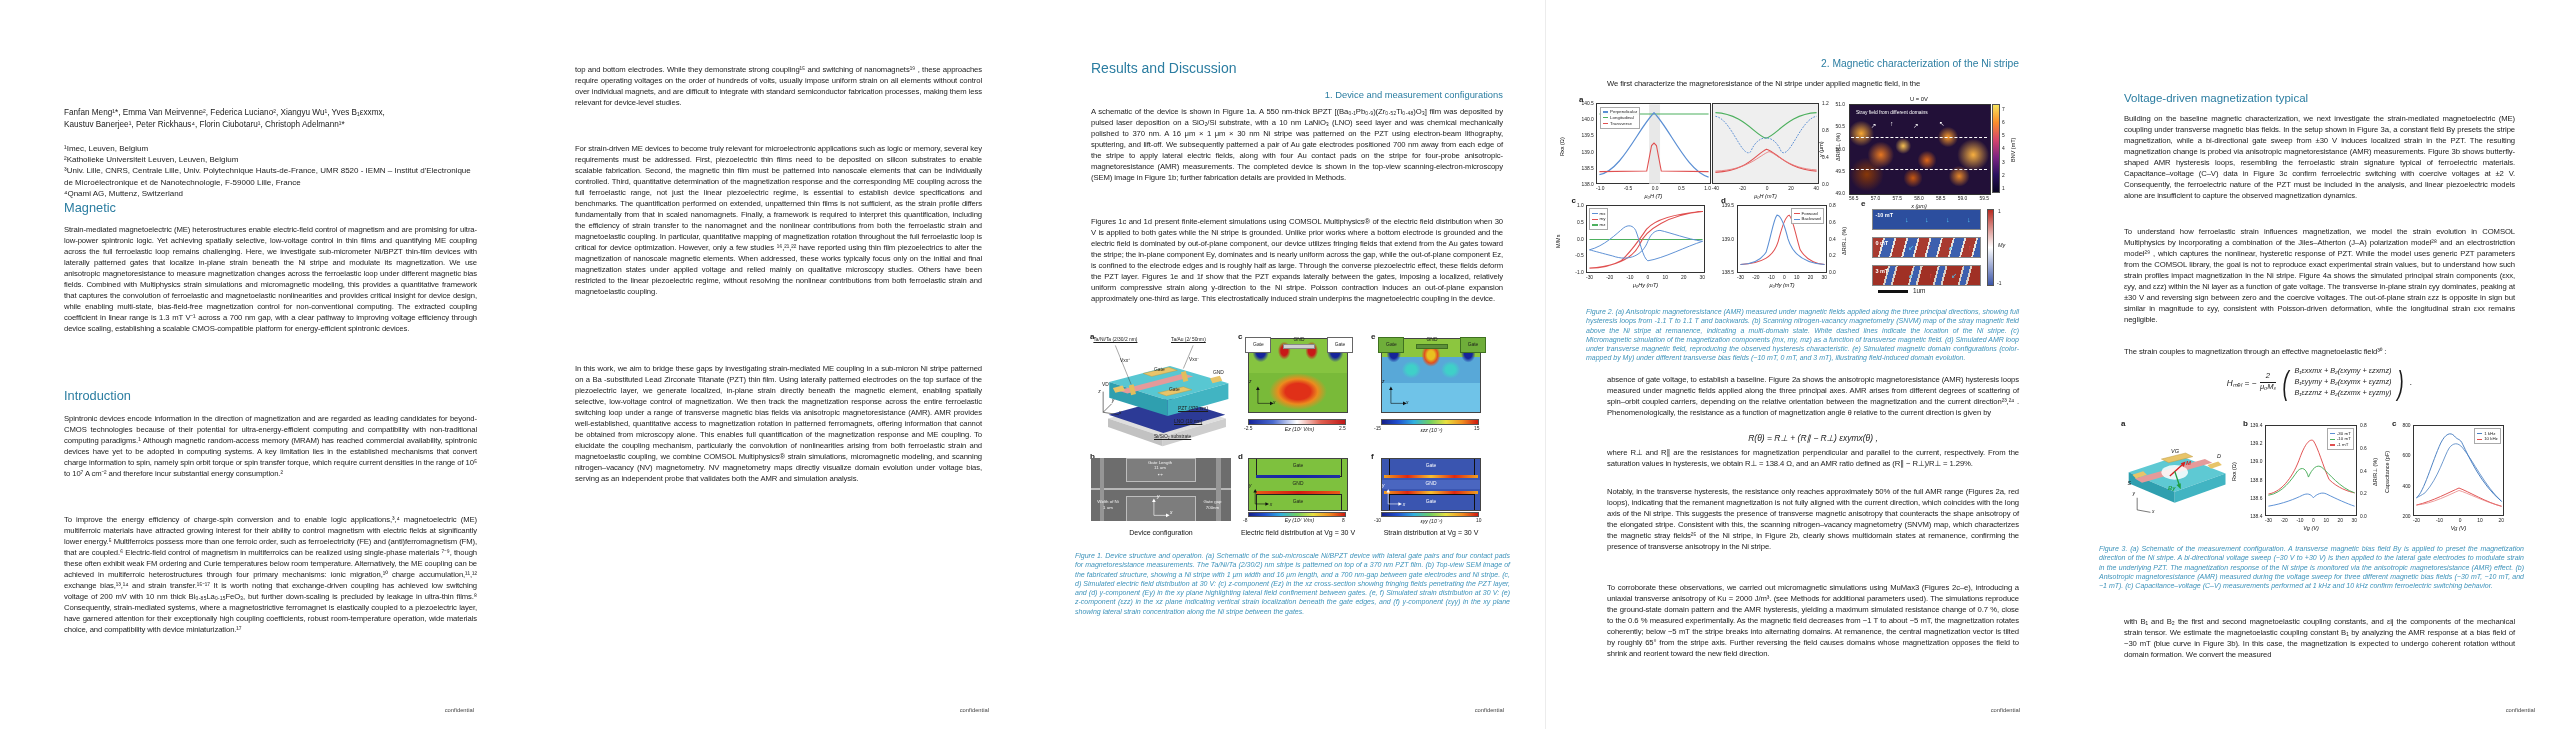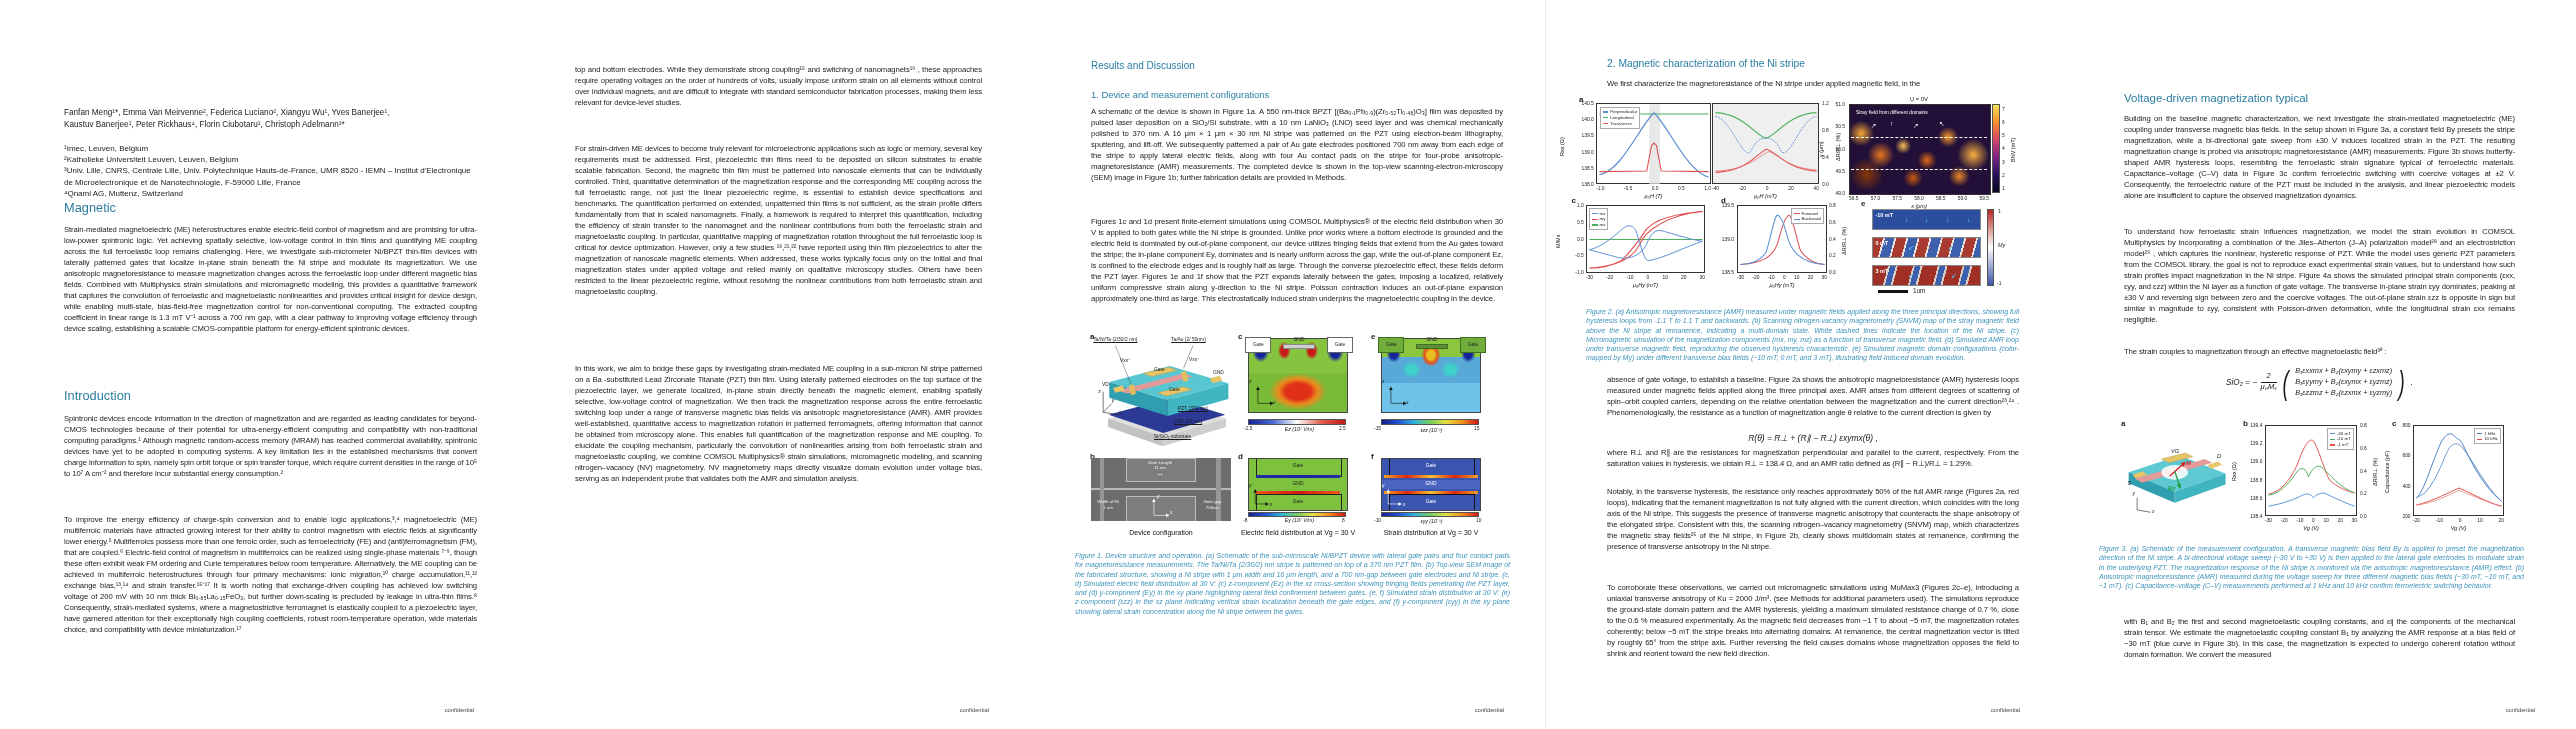--- a/index.html
+++ b/index.html
@@ -3,21 +3,21 @@
 <meta charset="utf-8">
 <style>
   :root{ --hd:#2b7da1; --cap:#3e93ba; --ink:#1c1c1c; }
   html,body{margin:0;padding:0;}
   body{width:2576px;height:729px;position:relative;background:#fdfdfd;
        font-family:"Liberation Sans",sans-serif;color:var(--ink);}
   .page{position:absolute;top:0;width:515px;height:729px;background:#ffffff;border-right:0.6px solid #ececec;overflow:hidden;}
   .abs{position:absolute;}
   .bd{font-size:7.7px;line-height:11px;text-align:justify;margin:0;letter-spacing:-0.1px;}
   .h1{color:var(--hd);font-size:12.8px;font-weight:400;}
-  .h2{color:var(--hd);font-size:9.4px;font-weight:400;text-align:left;width:412px;}
+  .h2{color:var(--hd);font-size:9.4px;font-weight:400;text-align:right;width:412px;}
   .cap{color:var(--cap);font-style:italic;font-size:7px;line-height:9.3px;text-align:justify;}
   .fl{font-size:8px;font-weight:700;}
   .foot{font-size:5.8px;color:#444;width:109px;text-align:right;}
   .plot{position:absolute;border:0.6px solid #333;background:#fff;box-sizing:border-box;}
   .yt{display:flex;flex-direction:column;justify-content:space-between;align-items:flex-end;font-size:4.9px;color:#222;}
   .xt{display:flex;justify-content:space-between;font-size:4.9px;color:#222;}
   .axl{font-size:5.5px;text-align:center;color:#111;}
   .vlab{writing-mode:vertical-rl;transform:rotate(180deg);font-size:5.5px;color:#111;text-align:center;}
   .lgd{position:absolute;border:0.6px solid #aaa;background:rgba(255,255,255,.92);font-size:4.4px;line-height:5.8px;padding:1.2px 1.8px;z-index:3;}
   .lgi{display:flex;align-items:center;gap:1.8px;white-space:nowrap;}
@@ -35,21 +35,21 @@
   .mcol{display:inline-flex;flex-direction:column;gap:2.4px;font-size:7.3px;line-height:8.5px;text-align:left;}
   .arrowdn{color:#53c3ef;font-size:7.3px;}
   .strip{position:absolute;border:0.6px solid #888;box-sizing:border-box;overflow:hidden;}
   .fieldtag{position:absolute;left:2.4px;top:1.8px;font-size:5.5px;font-weight:700;color:#fff;}
 </style>
 </head>
 <body>
 
 <section class="page" style="left:0">
   <div class="abs" style="left:64px;top:107px;width:413px;font-size:8.2px;line-height:12px">
-    <div>Fanfan Meng¹*, Emma Van Meirvenne², Federica Luciano², Xiangyu Wu¹, Yves Banerjee¹,</div>
+    <div>Fanfan Meng¹*, Emma Van Meirvenne², Federica Luciano², Xiangyu Wu¹, Yves B₁εxxmx,</div>
     <div>Kaustuv Banerjee¹, Peter Rickhaus⁴, Florin Ciubotaru¹, Christoph Adelmann¹*</div>
   </div>
   <div class="abs" style="left:64px;top:143px;width:413px;font-size:8px;line-height:11.2px">
     <div>¹Imec, Leuven, Belgium</div>
     <div>²Katholieke Universiteit Leuven, Leuven, Belgium</div>
     <div>³Univ. Lille, CNRS, Centrale Lille, Univ. Polytechnique Hauts-de-France, UMR 8520 - IEMN – Institut d'Electronique de Microélectronique et de Nanotechnologie, F-59000 Lille, France</div>
     <div>⁴Qnami AG, Muttenz, Switzerland</div>
   </div>
   <div class="abs h1" style="left:64px;top:200px">Magnetic</div>
   <p class="abs bd" style="left:64px;top:224px;width:413px">Strain-mediated magnetoelectric (ME) heterostructures enable electric-field control of magnetism and are promising for ultra-low-power spintronic logic. Yet achieving spatially selective, low-voltage control in thin films and quantifying ME coupling across the full ferroelastic loop remains challenging. Here, we investigate sub-micrometer Ni/BPZT thin-film devices with laterally patterned gates that localize in-plane strain beneath the Ni stripe and modulate its magnetization. We use anisotropic magnetoresistance to measure magnetization changes across the ferroelastic loop under different magnetic bias fields. Combined with Multiphysics strain simulations and micromagnetic modeling, this provides a quantitative framework that captures the convolution of ferroelastic and magnetoelastic nonlinearities and provides critical insight for device design, while enabling multi-state, bias-field-free magnetization control for non-conventional computing. The extracted coupling coefficient in linear range is 1.3 mT V⁻¹ across a 700 nm gap, with a clear pathway to improving voltage efficiency through device scaling, establishing a scalable CMOS-compatible platform for energy-efficient spintronic devices.</p>
@@ -60,21 +60,21 @@
 </section>
 
 <section class="page" style="left:515px">
   <p class="abs bd" style="left:60px;top:64px;width:407px">top and bottom electrodes. While they demonstrate strong coupling¹⁵ and switching of nanomagnets¹⁹ , these approaches require operating voltages on the order of hundreds of volts, usually impose uniform strain on all elements without control over individual magnets, and are difficult to integrate with standard semiconductor fabrication processes, making them less relevant for device-level studies.</p>
   <p class="abs bd" style="left:60px;top:143px;width:407px">For strain-driven ME devices to become truly relevant for microelectronic applications such as logic or memory, several key requirements must be addressed. First, piezoelectric thin films need to be deposited on silicon substrates to enable scalable fabrication. Second, the magnetic thin film must be patterned into nanoscale elements that can be individually controlled. Third, quantitative determination of the magnetization response and the corresponding ME coupling across the full ferroelastic range, not just the linear piezoelectric regime, is essential to establish device specifications and benchmarks. The quantification performed on extended, unpatterned thin films is not sufficient, as the strain profile differs fundamentally from that in scaled nanomagnets. Finally, a framework is required to interpret this quantification, including the efficiency of strain transfer to the nanomagnet and the nonlinear contributions from both the ferroelastic strain and magnetoelastic coupling. In particular, quantitative mapping of magnetization rotation throughout the full ferroelastic loop is critical for device optimization. However, only a few studies ¹⁶,²¹,²² have reported using thin film piezoelectrics to alter the magnetization of nanoscale magnetic elements. When addressed, these works typically focus only on the initial and final magnetization states under applied voltage and relied mainly on qualitative microscopy studies. Others have been restricted to the linear piezoelectric regime, without resolving the nonlinear contributions from both ferroelastic strain and magnetoelastic coupling.</p>
   <p class="abs bd" style="left:60px;top:363px;width:407px">In this work, we aim to bridge these gaps by investigating strain-mediated ME coupling in a sub-micron Ni stripe patterned on a Ba -substituted Lead Zirconate Titanate (PZT) thin film. Using laterally patterned electrodes on the top surface of the piezoelectric layer, we generate localized, in-plane strain directly beneath the magnetic element, enabling spatially selective, low-voltage control of magnetization. We then track the magnetization response across the entire ferroelastic switching loop under a range of transverse magnetic bias fields via anisotropic magnetoresistance (AMR). AMR provides well-established, quantitative access to magnetization rotation in patterned ferromagnets, offering information that cannot be obtained from microscopy alone. This enables full quantification of the magnetization response and ME coupling. To elucidate the coupling mechanism, particularly the convolution of nonlinearities arising from both ferroelastic strain and magnetoelastic coupling, we combine COMSOL Multiphysics® strain simulations, micromagnetic modeling, and scanning nitrogen–vacancy (NV) magnetometry. NV magnetometry maps directly visualize domain evolution under voltage bias, serving as an independent probe that validates both the AMR and simulation analysis.</p>
   <div class="abs foot" style="left:365px;top:707px">confidential</div>
 </section>
 
 <section class="page" style="left:1030px">
-  <div class="abs h1" style="left:61px;top:60px;font-size:10px">Results and Discussion</div>
+  <div class="abs h1" style="left:61px;top:60px;font-size:14px">Results and Discussion</div>
   <div class="abs h2" style="left:61px;top:89px">1.  Device and measurement configurations</div>
   <p class="abs bd" style="left:61px;top:106px;width:412px">A schematic of the device is shown in Figure 1a. A 550 nm-thick BPZT [(Ba₀.₁Pb₀.₉)(Zr₀.₅₂Ti₀.₄₈)O₃] film was deposited by pulsed laser deposition on a SiO₂/Si substrate, with a 10 nm LaNiO₃ (LNO) seed layer and was chemical mechanically polished to 370 nm. A 16 μm × 1 μm × 30 nm Ni stripe was patterned on the PZT using electron-beam lithography, sputtering, and lift-off.  We subsequently patterned a pair of Au gate electrodes positioned 700 nm away from each edge of the stripe to apply lateral electric fields, along with four Au contact pads on the stripe for four-probe anisotropic-magnetoresistance (AMR) measurements. The completed device is shown in the top-view scanning-electron-microscopy (SEM) image in Figure 1b; further fabrication details are provided in Methods.</p>
   <p class="abs bd" style="left:61px;top:216px;width:412px">Figures 1c and 1d present finite-element simulations using COMSOL Multiphysics® of the electric field distribution when 30 V is applied to both gates while the Ni stripe is grounded. Unlike prior works where a bottom electrode is grounded and the electric field is dominated by out-of-plane component, our device utilizes fringing fields that extend from the Au gates toward the stripe; the in-plane component Ey, dominates and is nearly uniform across the gap, while the out-of-plane component Ez, is confined to the electrode edges and is roughly half as large. Through the converse piezoelectric effect, these fields deform the PZT layer. Figures 1e and 1f show that the PZT expands laterally between the gates, imposing a localized, relatively uniform compressive strain along y-direction to the Ni stripe. Poisson contraction induces an out-of-plane expansion approximately one-third as large. This electrostatically induced strain underpins the magnetoelectric coupling in the device.</p>
 
   <div class="abs fl" style="left:60px;top:332px">a</div>
   <div class="abs" style="left:61px;top:338px;width:141px;height:117px">
     <svg width="141" height="117" viewBox="0 0 232 192">
       <polygon points="28,132 118,162 222,132 132,104" fill="#dedede"></polygon>
       <polygon points="28,132 28,146 118,178 118,162" fill="#c2c2c2"></polygon>
       <polygon points="118,162 118,178 222,146 222,132" fill="#cecece"></polygon>
@@ -478,21 +478,21 @@
   <div class="abs foot" style="left:365px;top:707px">confidential</div>
 </section>
 
 <section class="page" style="left:2061px">
   <div class="abs h1" style="left:63px;top:92px;font-size:11.5px">Voltage-driven magnetization typical</div>
   <p class="abs bd" style="left:63px;top:113px;width:391px">Building on the baseline magnetic characterization, we next investigate the strain-mediated magnetoelectric (ME) coupling under transverse magnetic bias fields. In the setup shown in Figure 3a, a constant field By presets the stripe magnetization, while a bi-directional gate sweep from ±30 V induces localized strain in the PZT. The resulting magnetization change is probed via anisotropic magnetoresistance (AMR) measurements. Figure 3b shows butterfly-shaped AMR hysteresis loops, resembling the ferroelastic strain signature typical of ferroelectric materials. Capacitance–voltage (C–V) data in Figure 3c confirm ferroelectric switching with coercive voltages at ±2 V. Consequently, the ferroelectric nature of the PZT must be included in the analysis, and linear piezoelectric models alone are insufficient to capture the observed magnetization dynamics.</p>
   <p class="abs bd" style="left:63px;top:226px;width:391px">To understand how ferroelastic strain influences magnetization, we model the strain evolution in COMSOL Multiphysics by incorporating a combination of the Jiles–Atherton (J–A) polarization model²⁸ and an electrostriction model²⁹ , which captures the nonlinear, hysteretic response of PZT. While the model uses generic PZT parameters from the COMSOL library, the goal is not to reproduce exact experimental strain values, but to understand how such strain profiles impact magnetization in the Ni stripe. Figure 4a shows the simulated principal strain components (εxx, εyy, and εzz) within the Ni layer as a function of gate voltage. The transverse in-plane strain εyy dominates, peaking at ±30 V and reversing sign between zero and the coercive voltages. The out-of-plane strain εzz is opposite in sign but similar in magnitude to εyy, consistent with Poisson-driven deformation, while the longitudinal strain εxx remains negligible.</p>
   <p class="abs bd" style="left:63px;top:346px;width:391px">The strain couples to magnetization through an effective magnetoelastic field³⁰ :</p>
 
   <div class="abs eqwrap" style="left:63px;top:365px;width:391px">
-    <span>SiO₂ = −</span>
+    <span>Hₘₑₗ = −</span>
     <span class="frac">
       <span>2</span>
       <span class="bar"></span>
       <span>μ₀Mₛ</span>
     </span>
     <span class="bigp">(</span>
     <span class="mcol">
       <span>B₁εxxmx + B₂(εxymy + εzxmz)</span>
       <span>B₁εyymy + B₂(εxymx + εyzmz)</span>
       <span>B₁εzzmz + B₂(εzxmx + εyzmy)</span>

